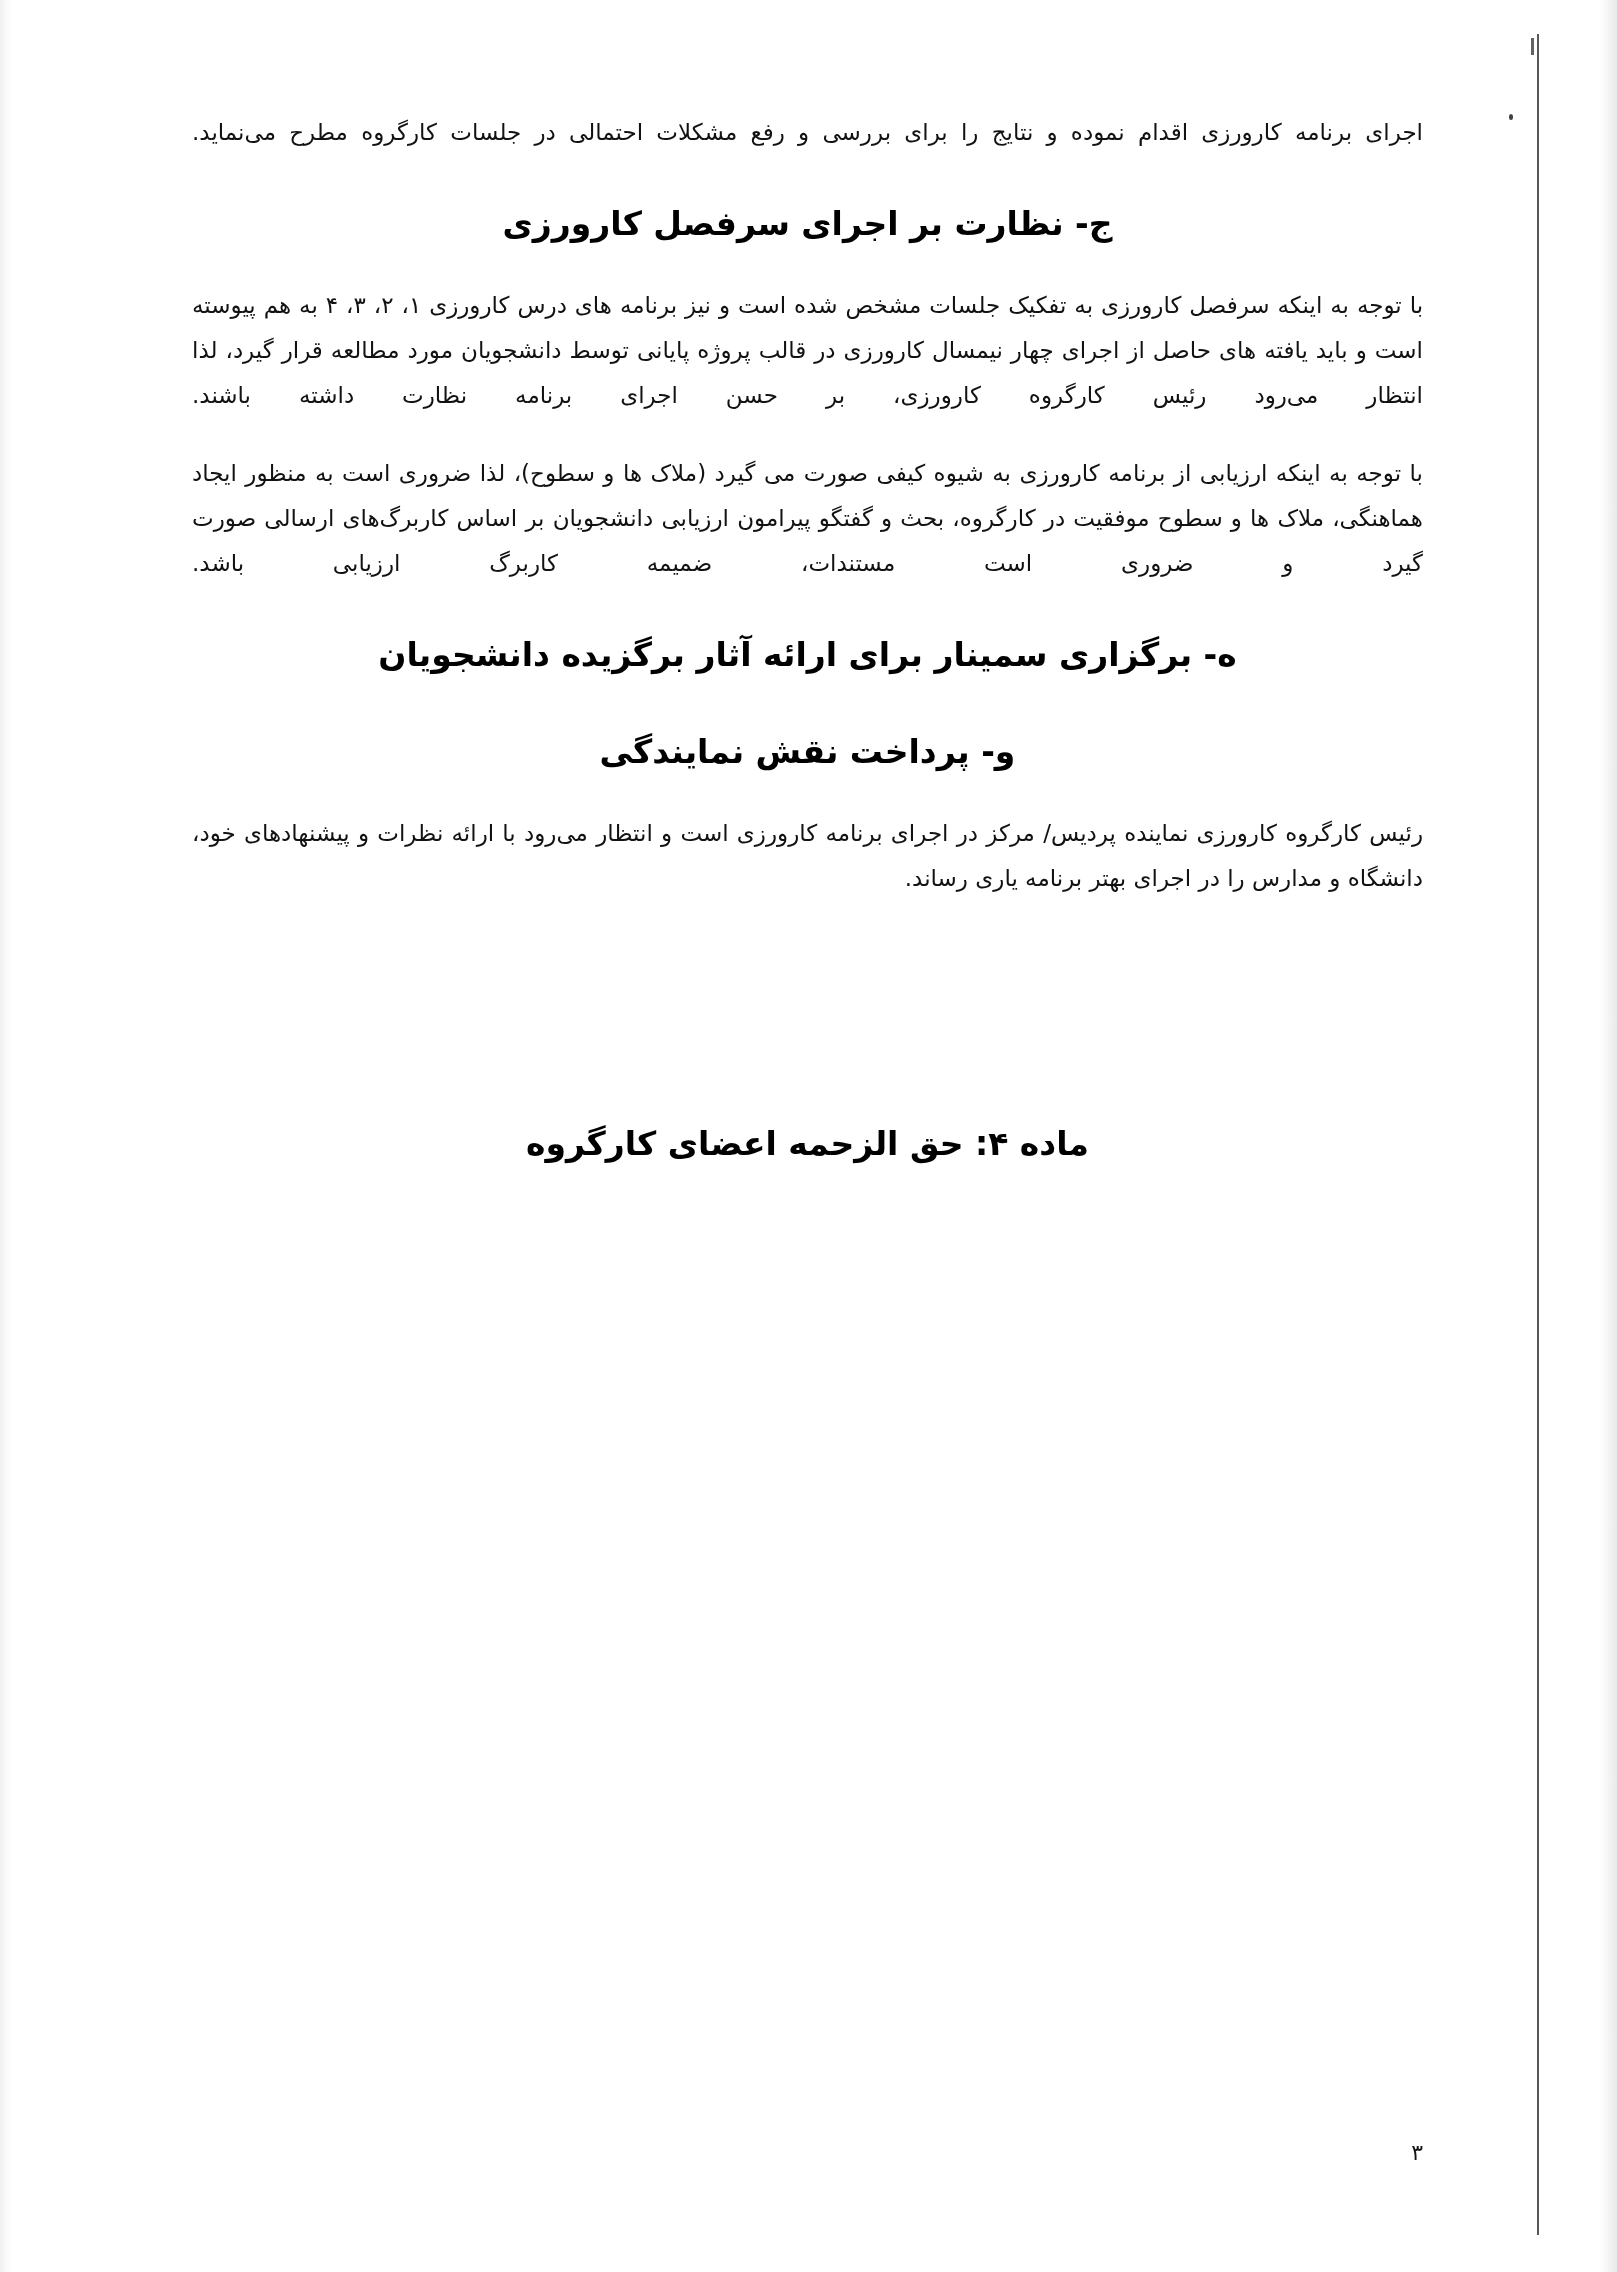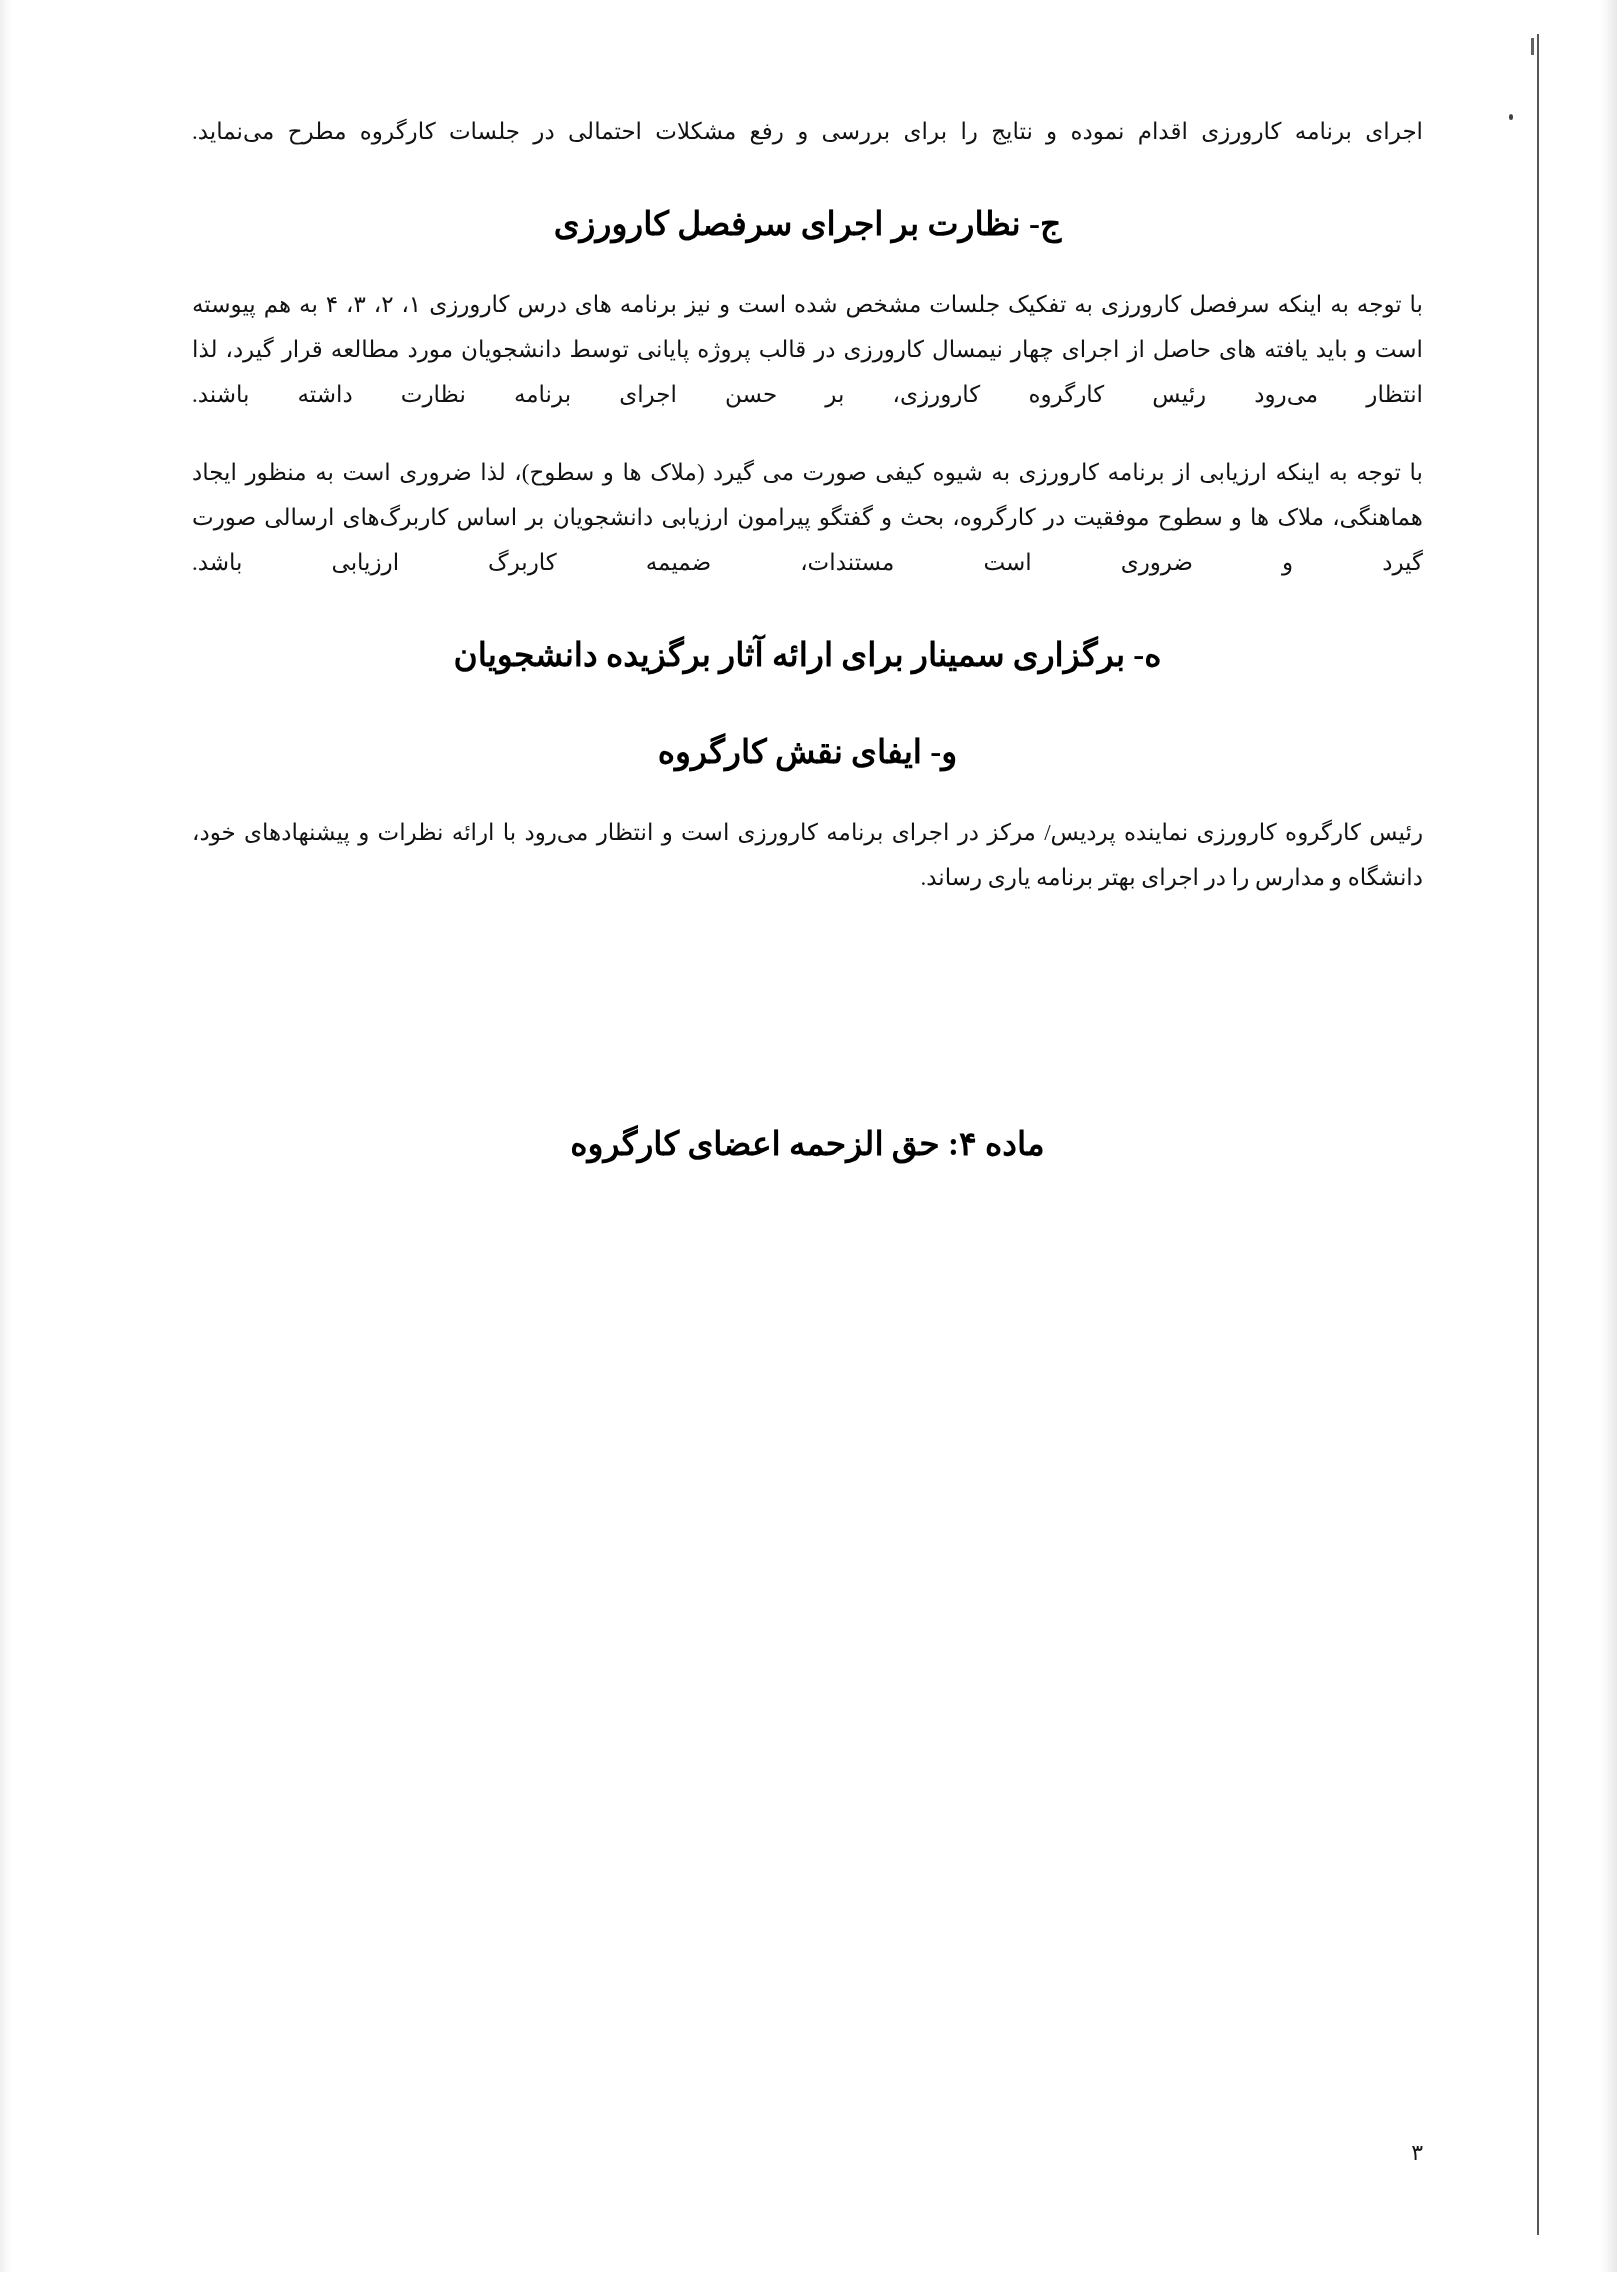--- a/index.html
+++ b/index.html
@@ -62,21 +62,20 @@
     background: #1f1f1f;
     opacity: .7;
   }
 
   .content {
     position: absolute;
     top: 110px;
     right: 194px;
     width: 1231px;
     color: #111111;
-    font-family: Liberation Serif, serif;
   }
 
   p.para {
     margin: 0 0 34px 0;
     font-size: 23px;
     line-height: 1.95;
     text-align: justify;
     text-align-last: justify;
     color: #121212;
     letter-spacing: 0px;
@@ -125,21 +124,21 @@
     <h2 class="heading">ج- نظارت بر اجرای سرفصل کارورزی</h2>
 
     <p class="para">با توجه به اینکه سرفصل کارورزی به تفکیک جلسات مشخص شده است و نیز برنامه های درس کارورزی ۱، ۲، ۳، ۴ به هم پیوسته است و باید یافته های حاصل از اجرای چهار نیمسال کارورزی در قالب پروژه پایانی توسط دانشجویان مورد مطالعه قرار گیرد، لذا انتظار می‌رود رئیس کارگروه کارورزی، بر حسن اجرای برنامه نظارت داشته باشند.</p>
 
 
     <p class="para">با توجه به اینکه ارزیابی از برنامه کارورزی به شیوه کیفی صورت می گیرد (ملاک ها و سطوح)، لذا ضروری است به منظور ایجاد هماهنگی، ملاک ها و سطوح موفقیت در کارگروه، بحث و گفتگو پیرامون ارزیابی دانشجویان بر اساس کاربرگ‌های ارسالی صورت گیرد و ضروری است مستندات، ضمیمه کاربرگ ارزیابی باشد.</p>
 
     <h2 class="heading">ه- برگزاری سمینار برای ارائه آثار برگزیده دانشجویان</h2>
 
 
-    <h2 class="heading">و- ایفای نقش کارگروه</h2>
+    <h2 class="heading">و- پرداخت نقش نمایندگی</h2>
 
     <p class="para last-right">رئیس کارگروه کارورزی نماینده پردیس/ مرکز در اجرای برنامه کارورزی است و انتظار می‌رود با ارائه نظرات و پیشنهادهای خود، دانشگاه و مدارس را در اجرای بهتر برنامه یاری رساند.</p>
 
     <div class="spacer-block"></div>
 
     <h2 class="heading art">ماده ۴: حق الزحمه اعضای کارگروه</h2>
 
 
   </div>
 

